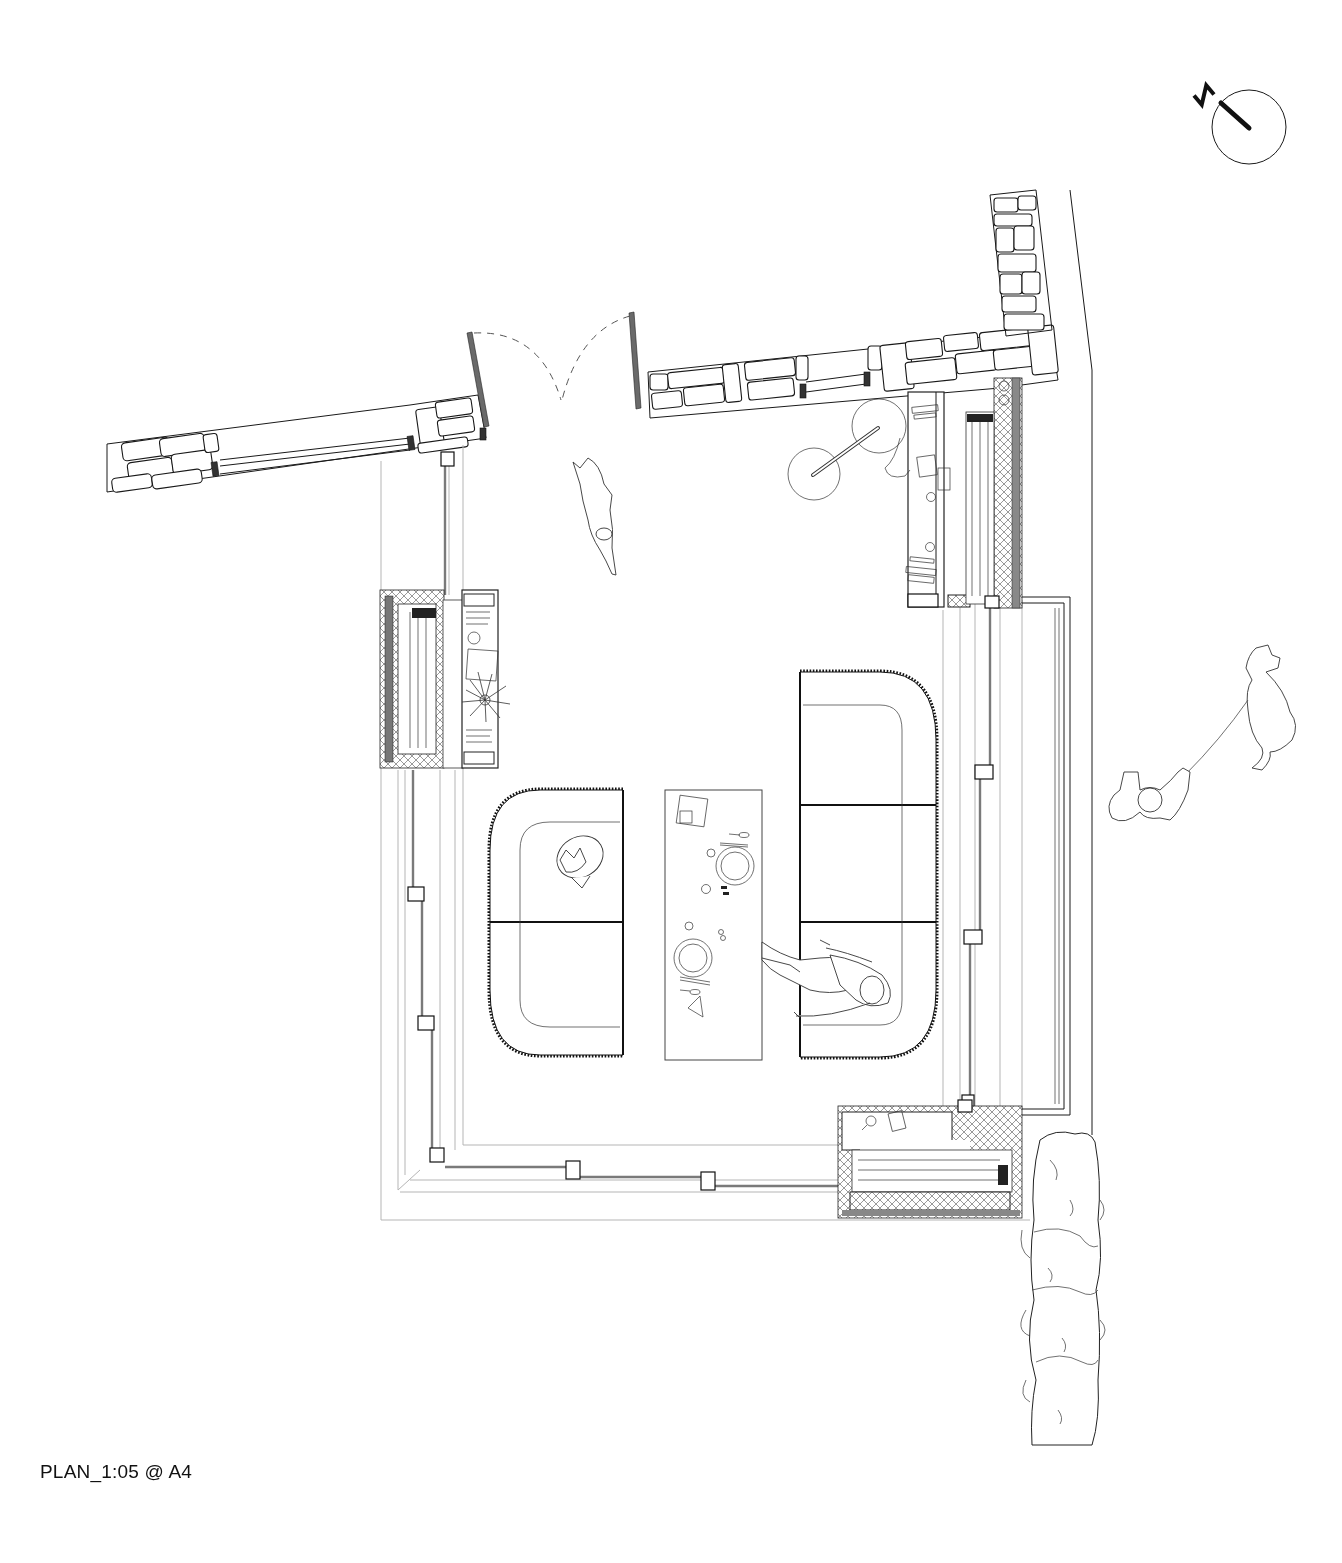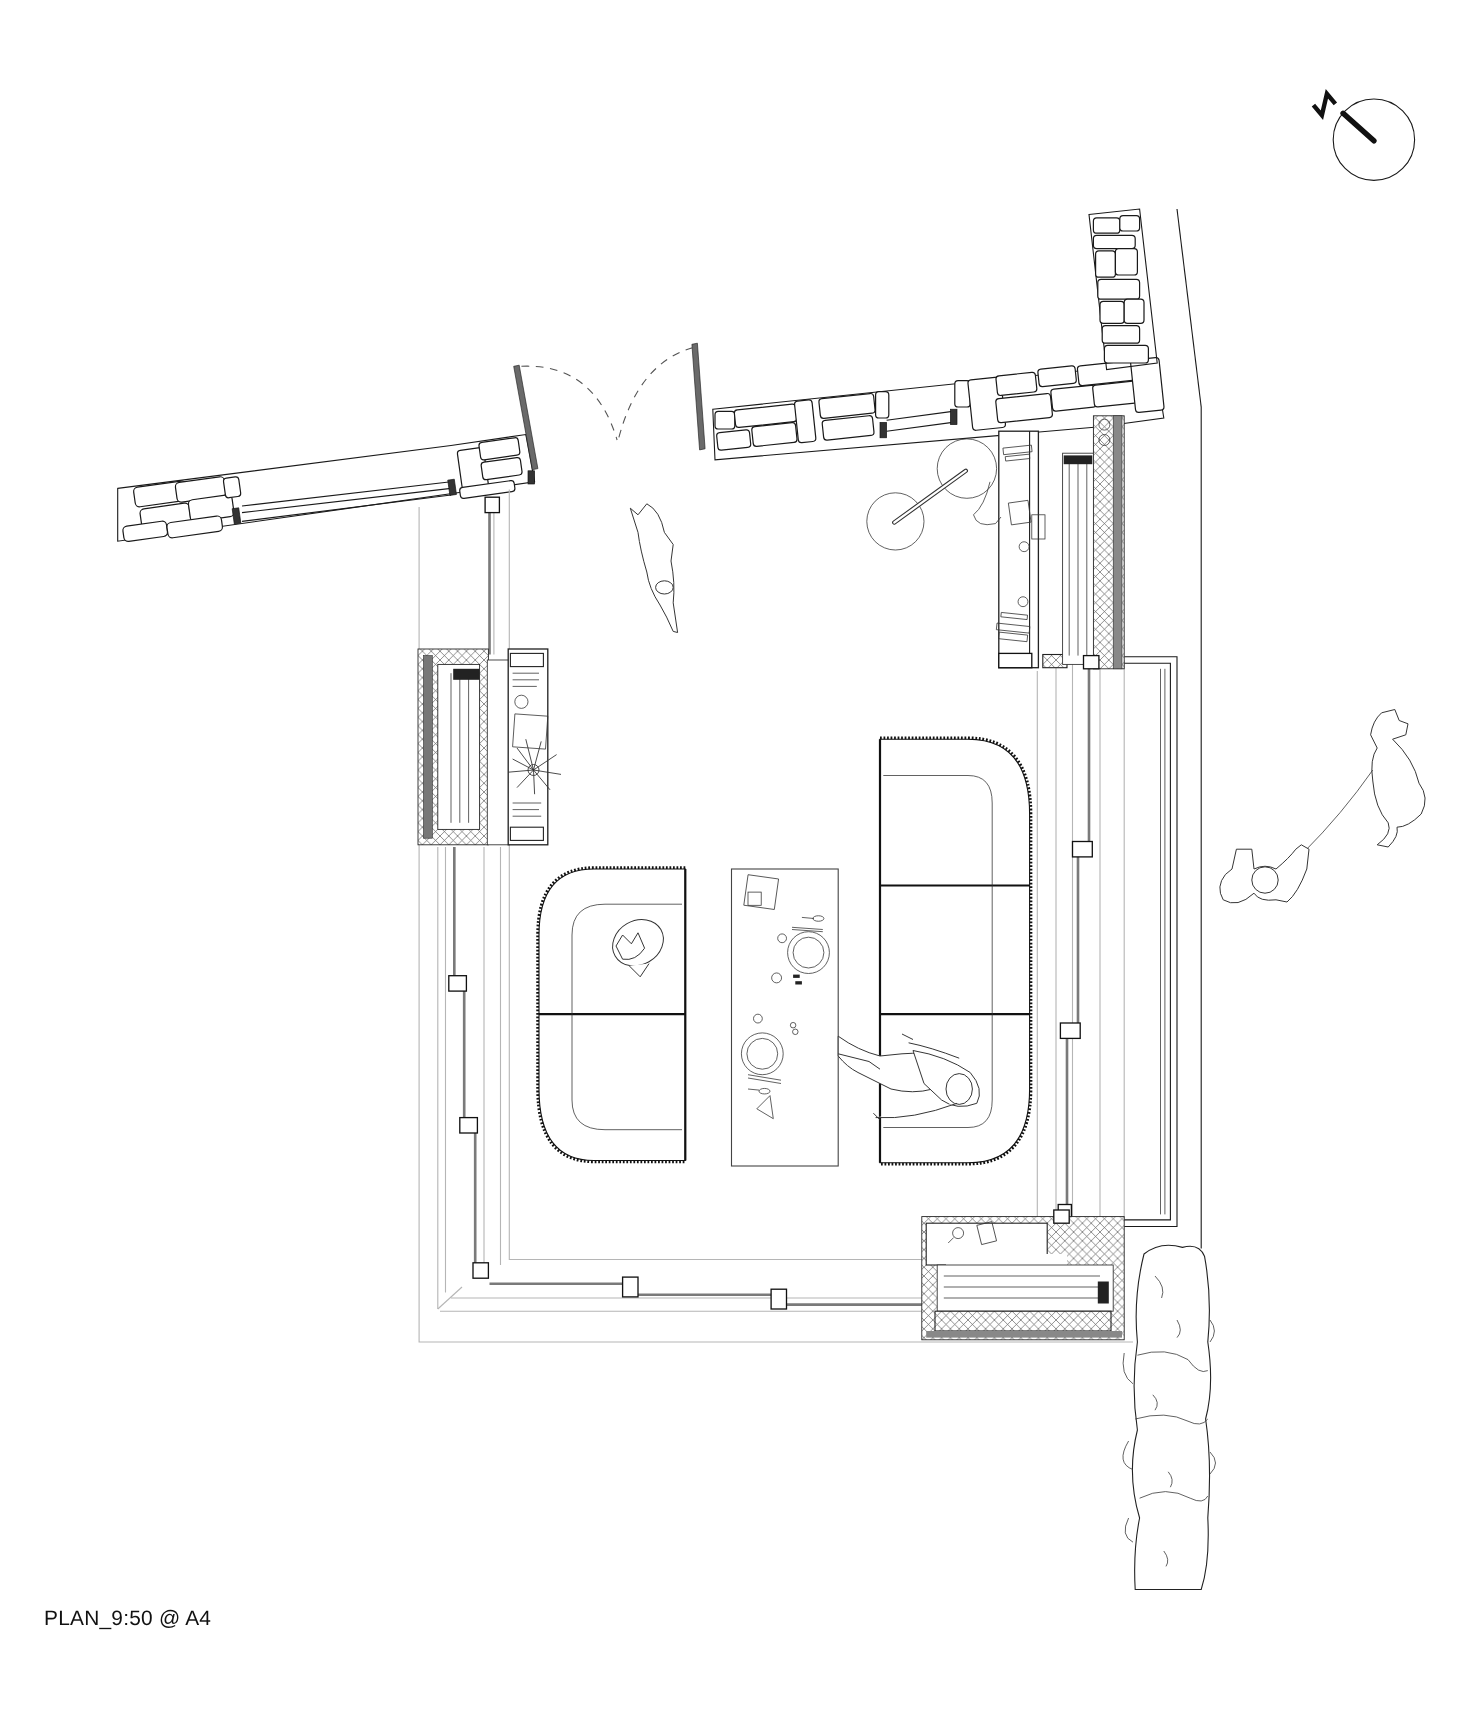--- a/index.html
+++ b/index.html
@@ -321,13 +321,13 @@
   <g>
     <path d="M1040,1140 Q1055,1128 1075,1134 Q1090,1130 1095,1142 Q1102,1180 1098,1220 Q1104,1260 1096,1290 Q1102,1330 1098,1380 Q1100,1420 1092,1445 L1032,1445 Q1030,1410 1036,1380 Q1024,1340 1034,1300 Q1028,1260 1034,1220 Q1030,1180 1040,1140 Z" fill="#fff" stroke="#222" stroke-width="1"></path>
     <path d="M1034,1232 Q1060,1224 1080,1236 Q1090,1250 1098,1246" class="ln-thin"></path>
     <path d="M1032,1290 Q1060,1282 1080,1292 Q1092,1298 1098,1290" class="ln-thin"></path>
     <path d="M1036,1362 Q1060,1350 1082,1362 Q1094,1368 1098,1360" class="ln-thin"></path>
     <path d="M1050,1160 Q1060,1170 1056,1180 M1070,1200 Q1076,1210 1070,1216 M1048,1268 Q1055,1275 1050,1282 M1062,1338 Q1068,1345 1064,1352 M1058,1410 Q1064,1418 1060,1424" class="ln-thin"></path>
     <path d="M1022,1230 Q1018,1250 1030,1258 M1026,1310 Q1014,1330 1030,1336 M1026,1380 Q1018,1396 1030,1402 M1100,1200 Q1108,1210 1100,1220 M1100,1320 Q1110,1330 1100,1340" class="ln-thin"></path>
   </g>
 </svg>
 
-<div class="caption">PLAN_9:50 @ A4</div>
+<div class="caption">PLAN_1:05 @ A4</div>
 
 </body></html>

